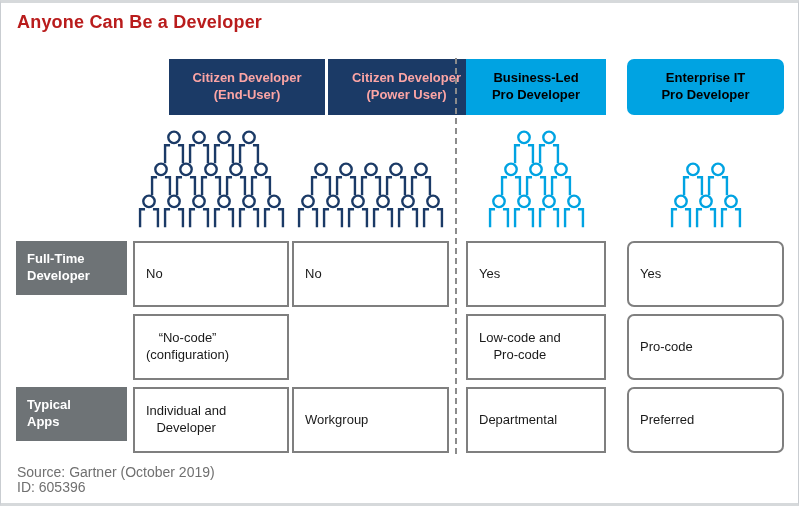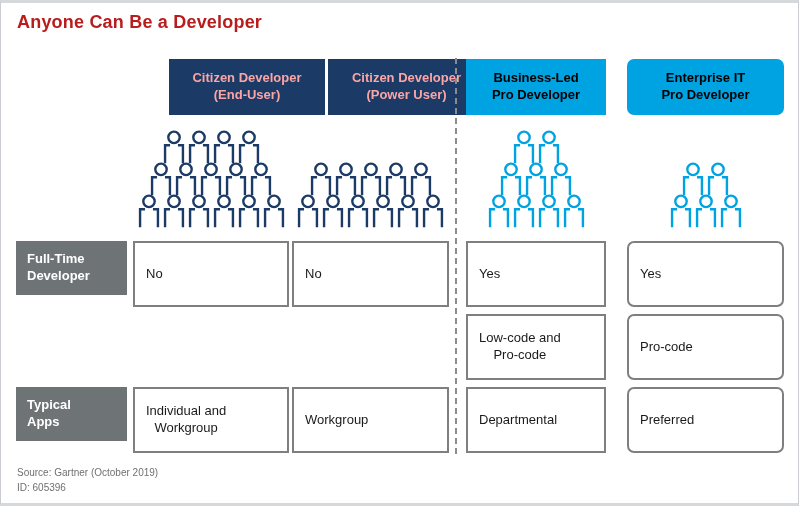--- a/index.html
+++ b/index.html
@@ -62,21 +62,21 @@
   .cell {
     position:absolute; height:66px; box-sizing:border-box; background:#ffffff;
     border:2px solid var(--cell-border-gray);
     font-size:13px; color:#1a1a1a; line-height:1.3;
     display:flex; align-items:center; padding:0 11px; text-align:center;
     white-space:pre-line;
   }
 
   .footer {
     position:absolute; left:16px; top:462px;
-    font-size:10px; line-height:15px; color:var(--footer-gray);
+    font-size:14px; line-height:15px; color:var(--footer-gray);
   }
 
   .defs-hidden { position:absolute; width:0; height:0; overflow:hidden; }
 </style>
 </head>
 <body>
 
 <svg class="defs-hidden" aria-hidden="true">
   <symbol id="person" viewBox="0 0 26 38">
     <circle cx="13" cy="8" r="6.2" fill="none" stroke="currentColor" stroke-width="2.6"></circle>
@@ -249,28 +249,30 @@
       </div>
     </div>
 
   <div class="rowlabel row-0">Full-Time
 Developer</div>
   <div class="cell row-0 col-0">No</div>
   <div class="cell row-0 col-1">No</div>
   <div class="cell row-0 col-2">Yes</div>
   <div class="cell row-0 col-3">Yes</div>
 
+  <div class="cell row-1 col-0">“No-code”
+(configuration)</div>
   <div class="cell row-1 col-2">Low-code and
 Pro-code</div>
   <div class="cell row-1 col-3">Pro-code</div>
 
   <div class="rowlabel row-2">Typical
 Apps</div>
   <div class="cell row-2 col-0">Individual and
-Workgroup</div>
+Developer</div>
   <div class="cell row-2 col-1">Workgroup</div>
   <div class="cell row-2 col-2">Departmental</div>
   <div class="cell row-2 col-3">Preferred</div>
 
   <div class="footer">
     <div>Source: Gartner (October 2019)</div>
     <div>ID: 605396</div>
   </div>
 
 </div>

